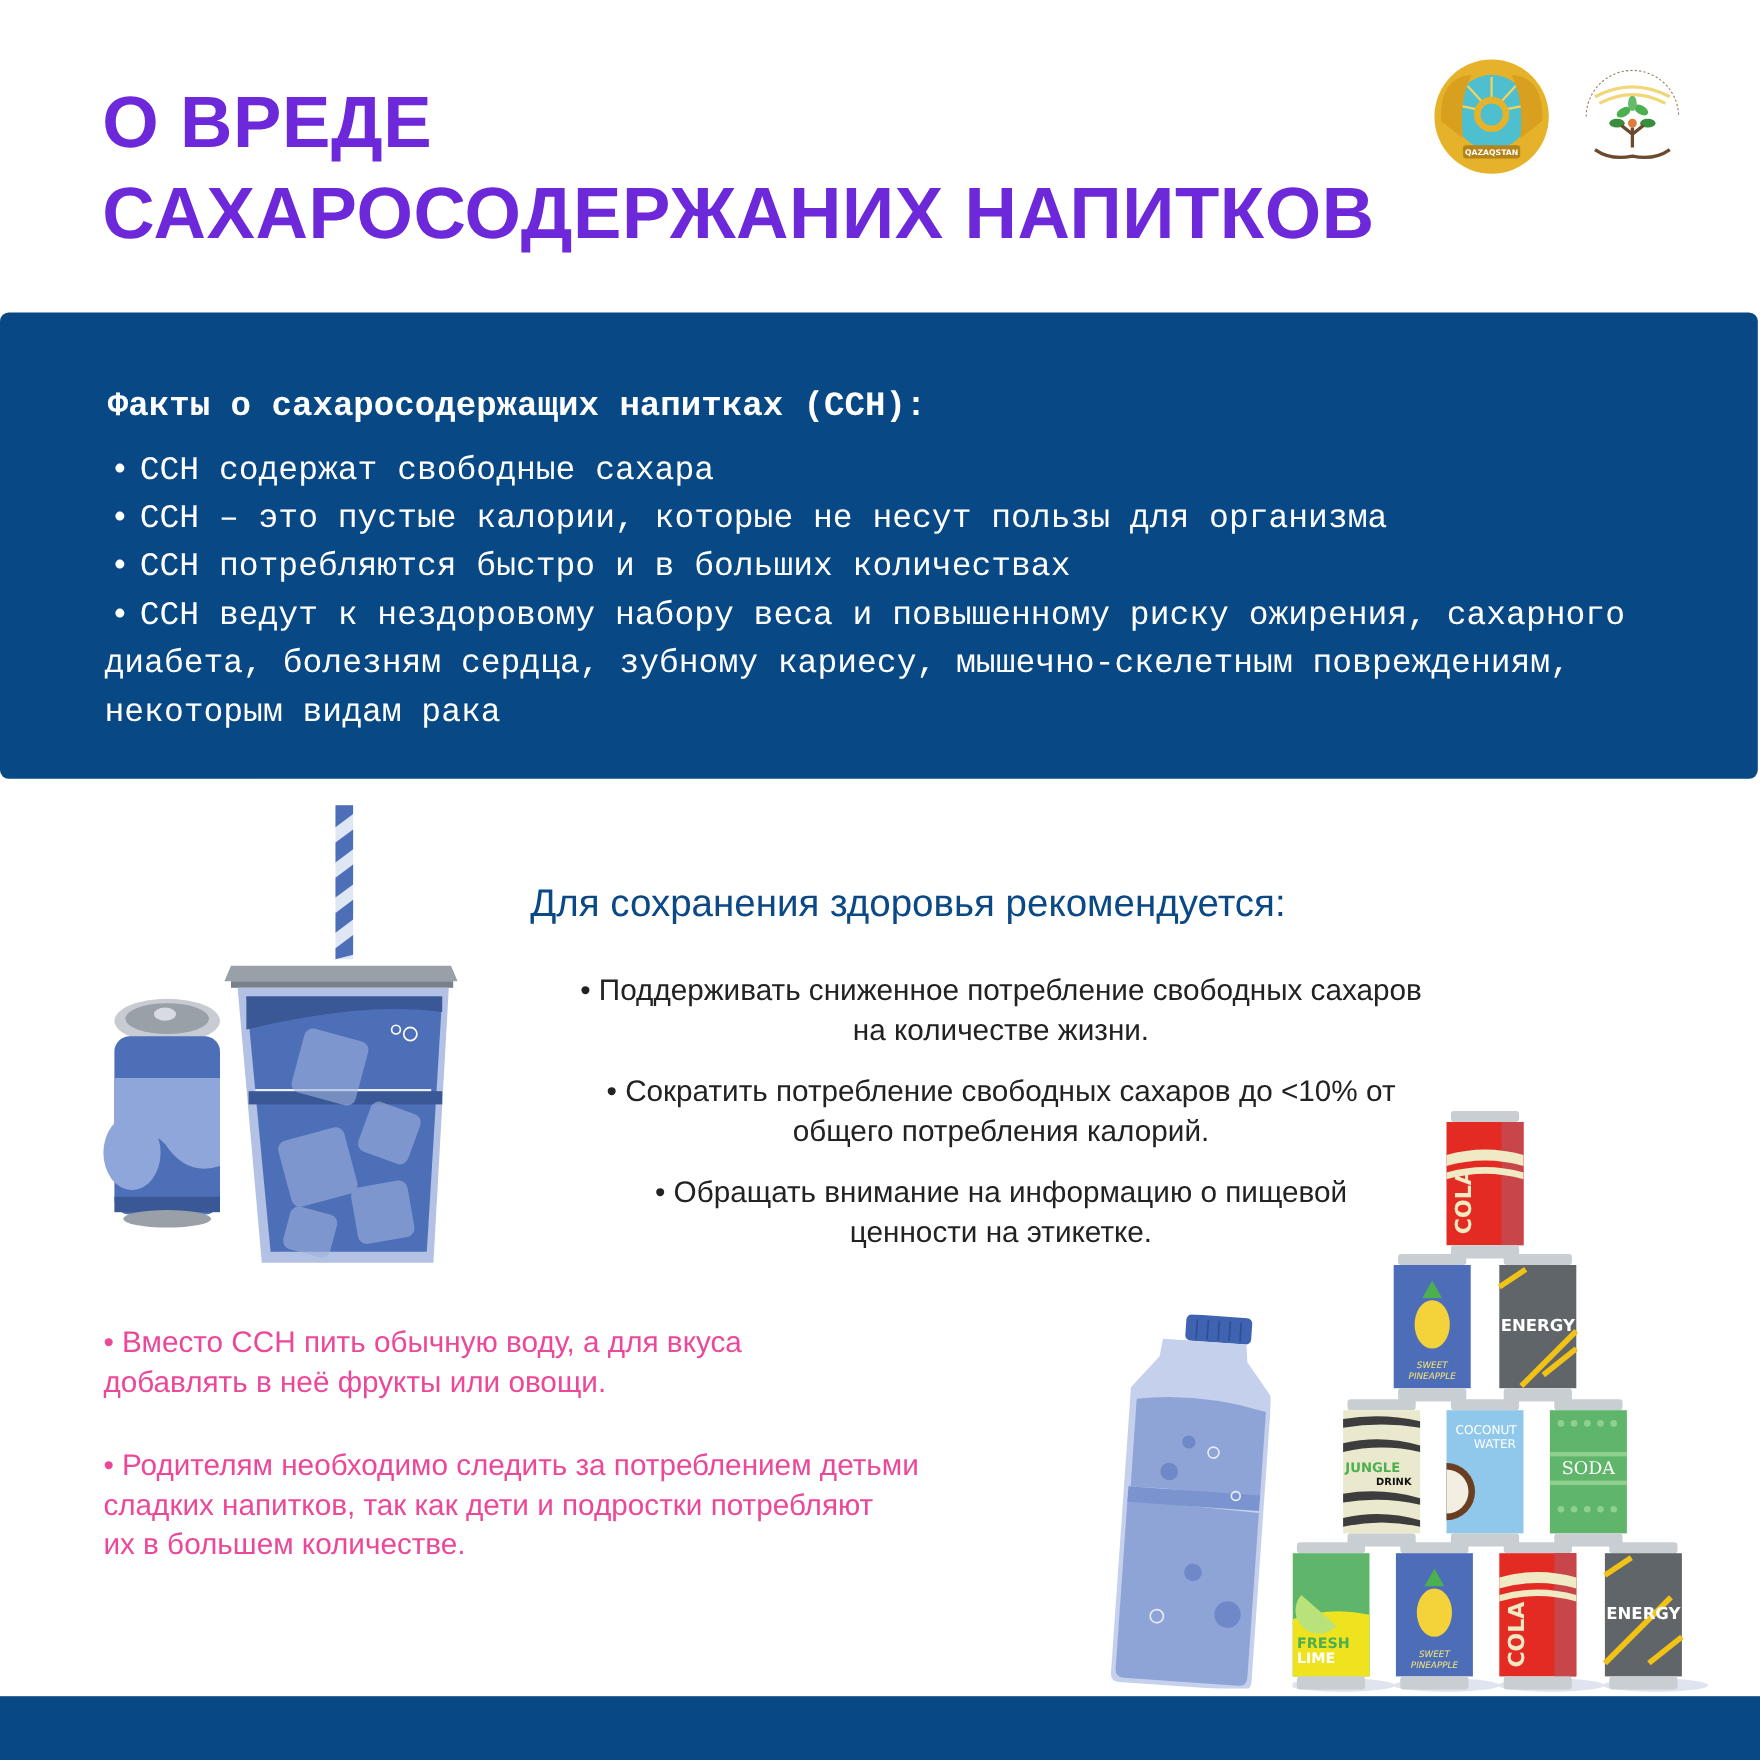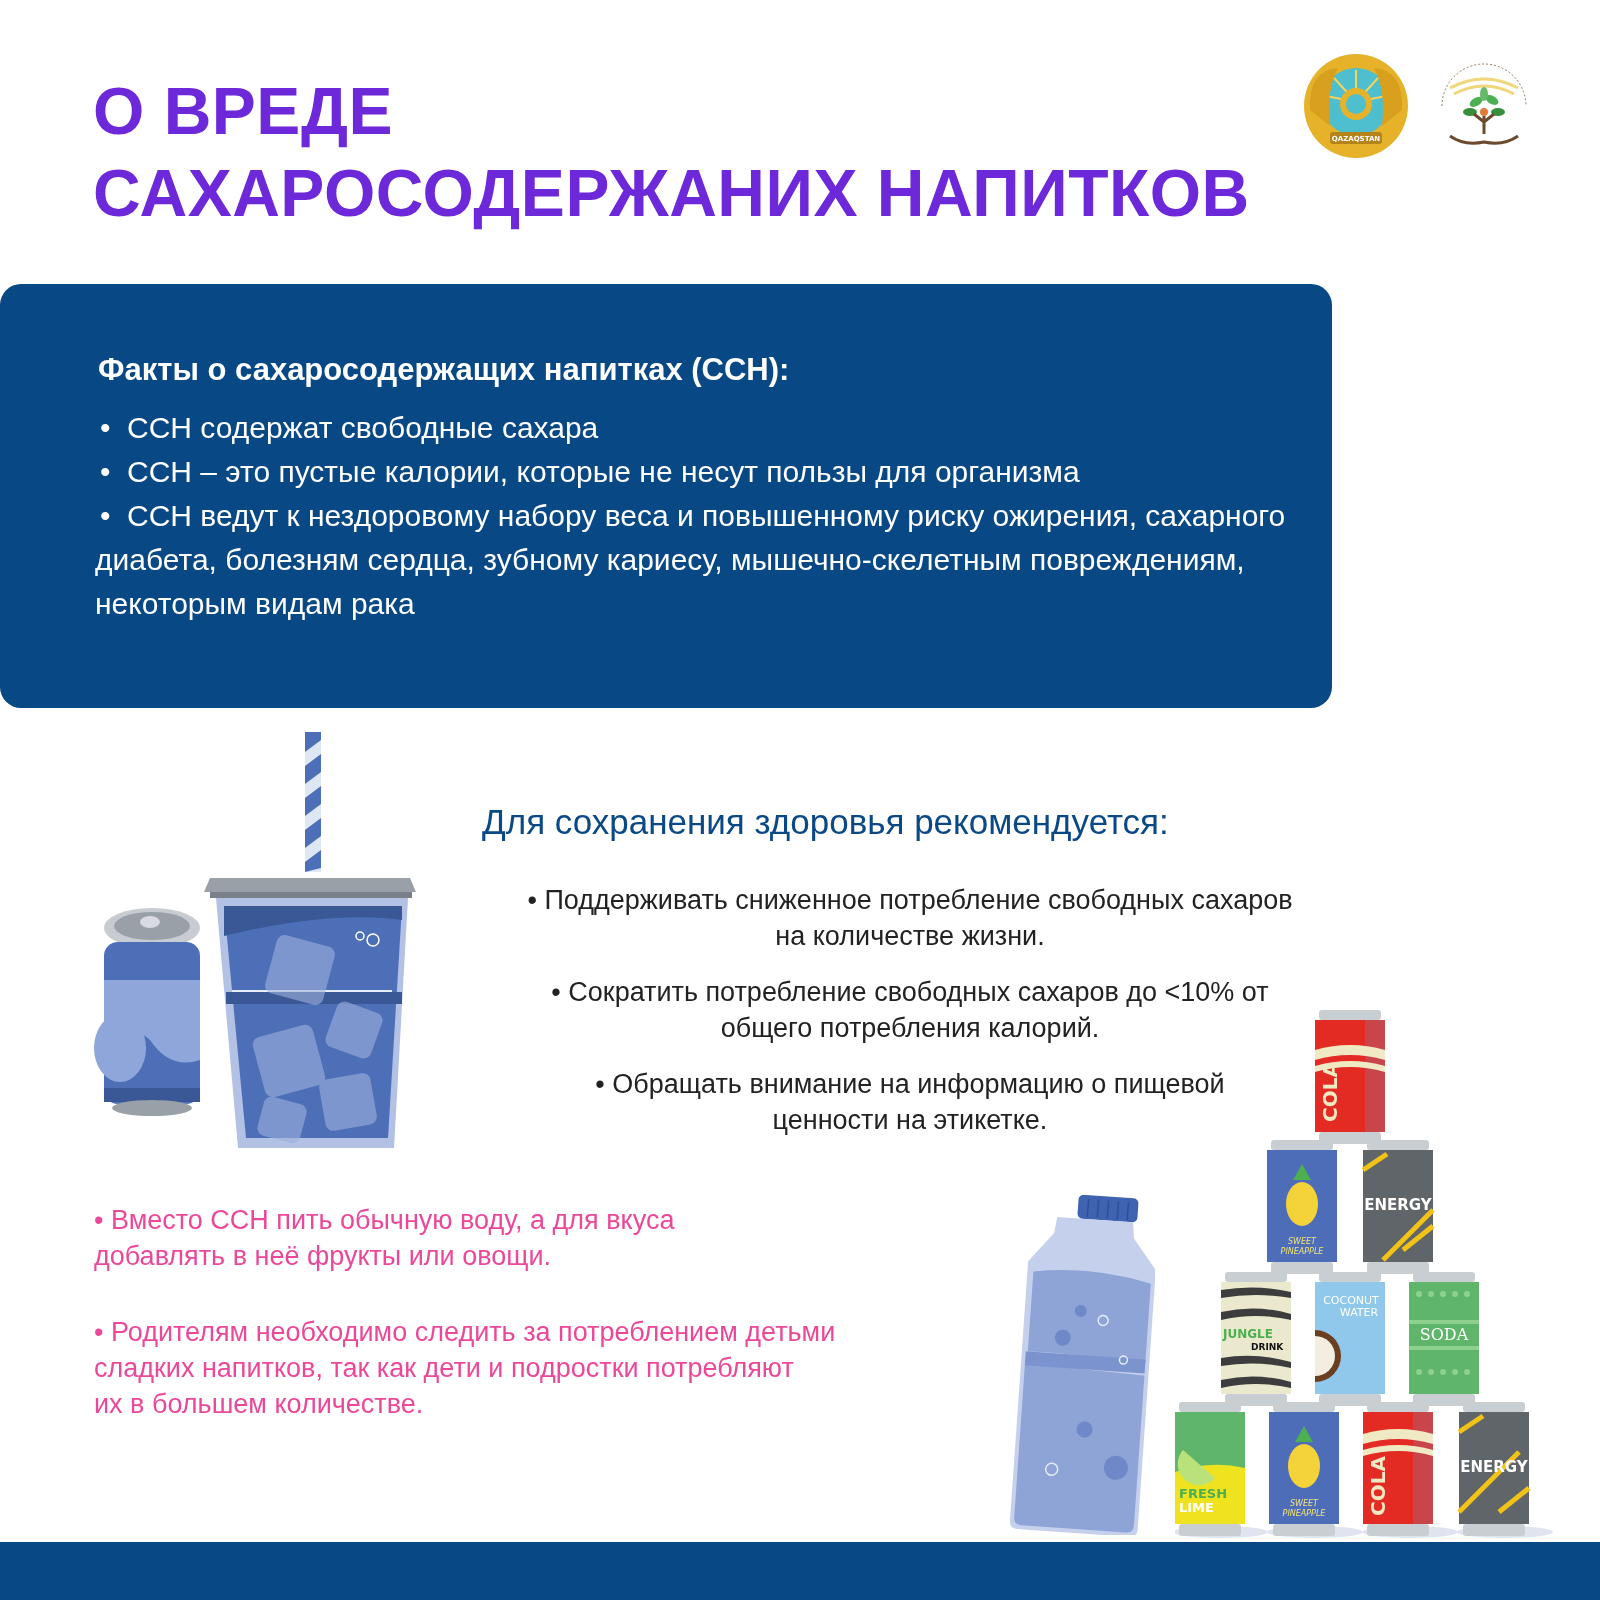--- a/index.html
+++ b/index.html
@@ -13,23 +13,24 @@
       color: #6d28d9; letter-spacing: 0.5px;
     }
     .title span { display: block; }
 
     .logos { position: absolute; left: 1300px; top: 50px; width: 240px; height: 120px; }
     .logo { position: absolute; top: 0; }
     .logo-emblem { left: 0; width: 112px; height: 112px; }
     .logo-center { left: 128px; width: 112px; height: 112px; }
 
     .facts-panel {
-      position: absolute; left: 0; top: 284px; width: 1332px; height: 424px;
-      background: #084885; border-radius: 21px;
+      position: absolute; left: 0; top: 284px; width: 1598px; height: 424px;
+      background: #084885; border-radius: 8px;
       color: #ffffff;
+      font-family: Liberation Mono, monospace;
     }
     .facts-heading {
       position: absolute; left: 98px; top: 66px;
       font-weight: 700; font-size: 31px; line-height: 40px;
     }
     .facts-list {
       position: absolute; left: 95px; top: 122px; width: 1400px;
       font-size: 30px; line-height: 44px; list-style: none;
     }
     .facts-list li { display: block; }
@@ -92,20 +93,21 @@
     <path d="M56 66 L56 84 M56 72 L46 64 M56 72 L66 64" stroke="#6b4a2e" stroke-width="3" fill="none"></path>
     <path d="M22 86 Q36 96 56 92 Q76 96 90 86" fill="none" stroke="#6b4a2e" stroke-width="3"></path>
   </svg>
 </div>
 
 <section class="facts-panel">
   <h2 class="facts-heading">Факты о сахаросодержащих напитках (ССН):</h2>
   <ul class="facts-list">
     <li><span class="bullet">•</span><span>ССН содержат свободные сахара</span></li>
     <li><span class="bullet">•</span><span>ССН – это пустые калории, которые не несут пользы для организма</span></li>
+    <li><span class="bullet">•</span><span>ССН потребляются быстро и в больших количествах</span></li>
     <li><span class="bullet">•</span><span>ССН ведут к нездоровому набору веса и повышенному риску ожирения, сахарного</span></li>
     <li><span>диабета, болезням сердца, зубному кариесу, мышечно-скелетным повреждениям,</span></li>
     <li><span>некоторым видам рака</span></li>
   </ul>
 </section>
 
 <svg class="illus-cup" viewBox="0 0 330 420">
 
   <g>
     <rect x="215" y="2" width="16" height="140" fill="#dfe6f4"></rect>

